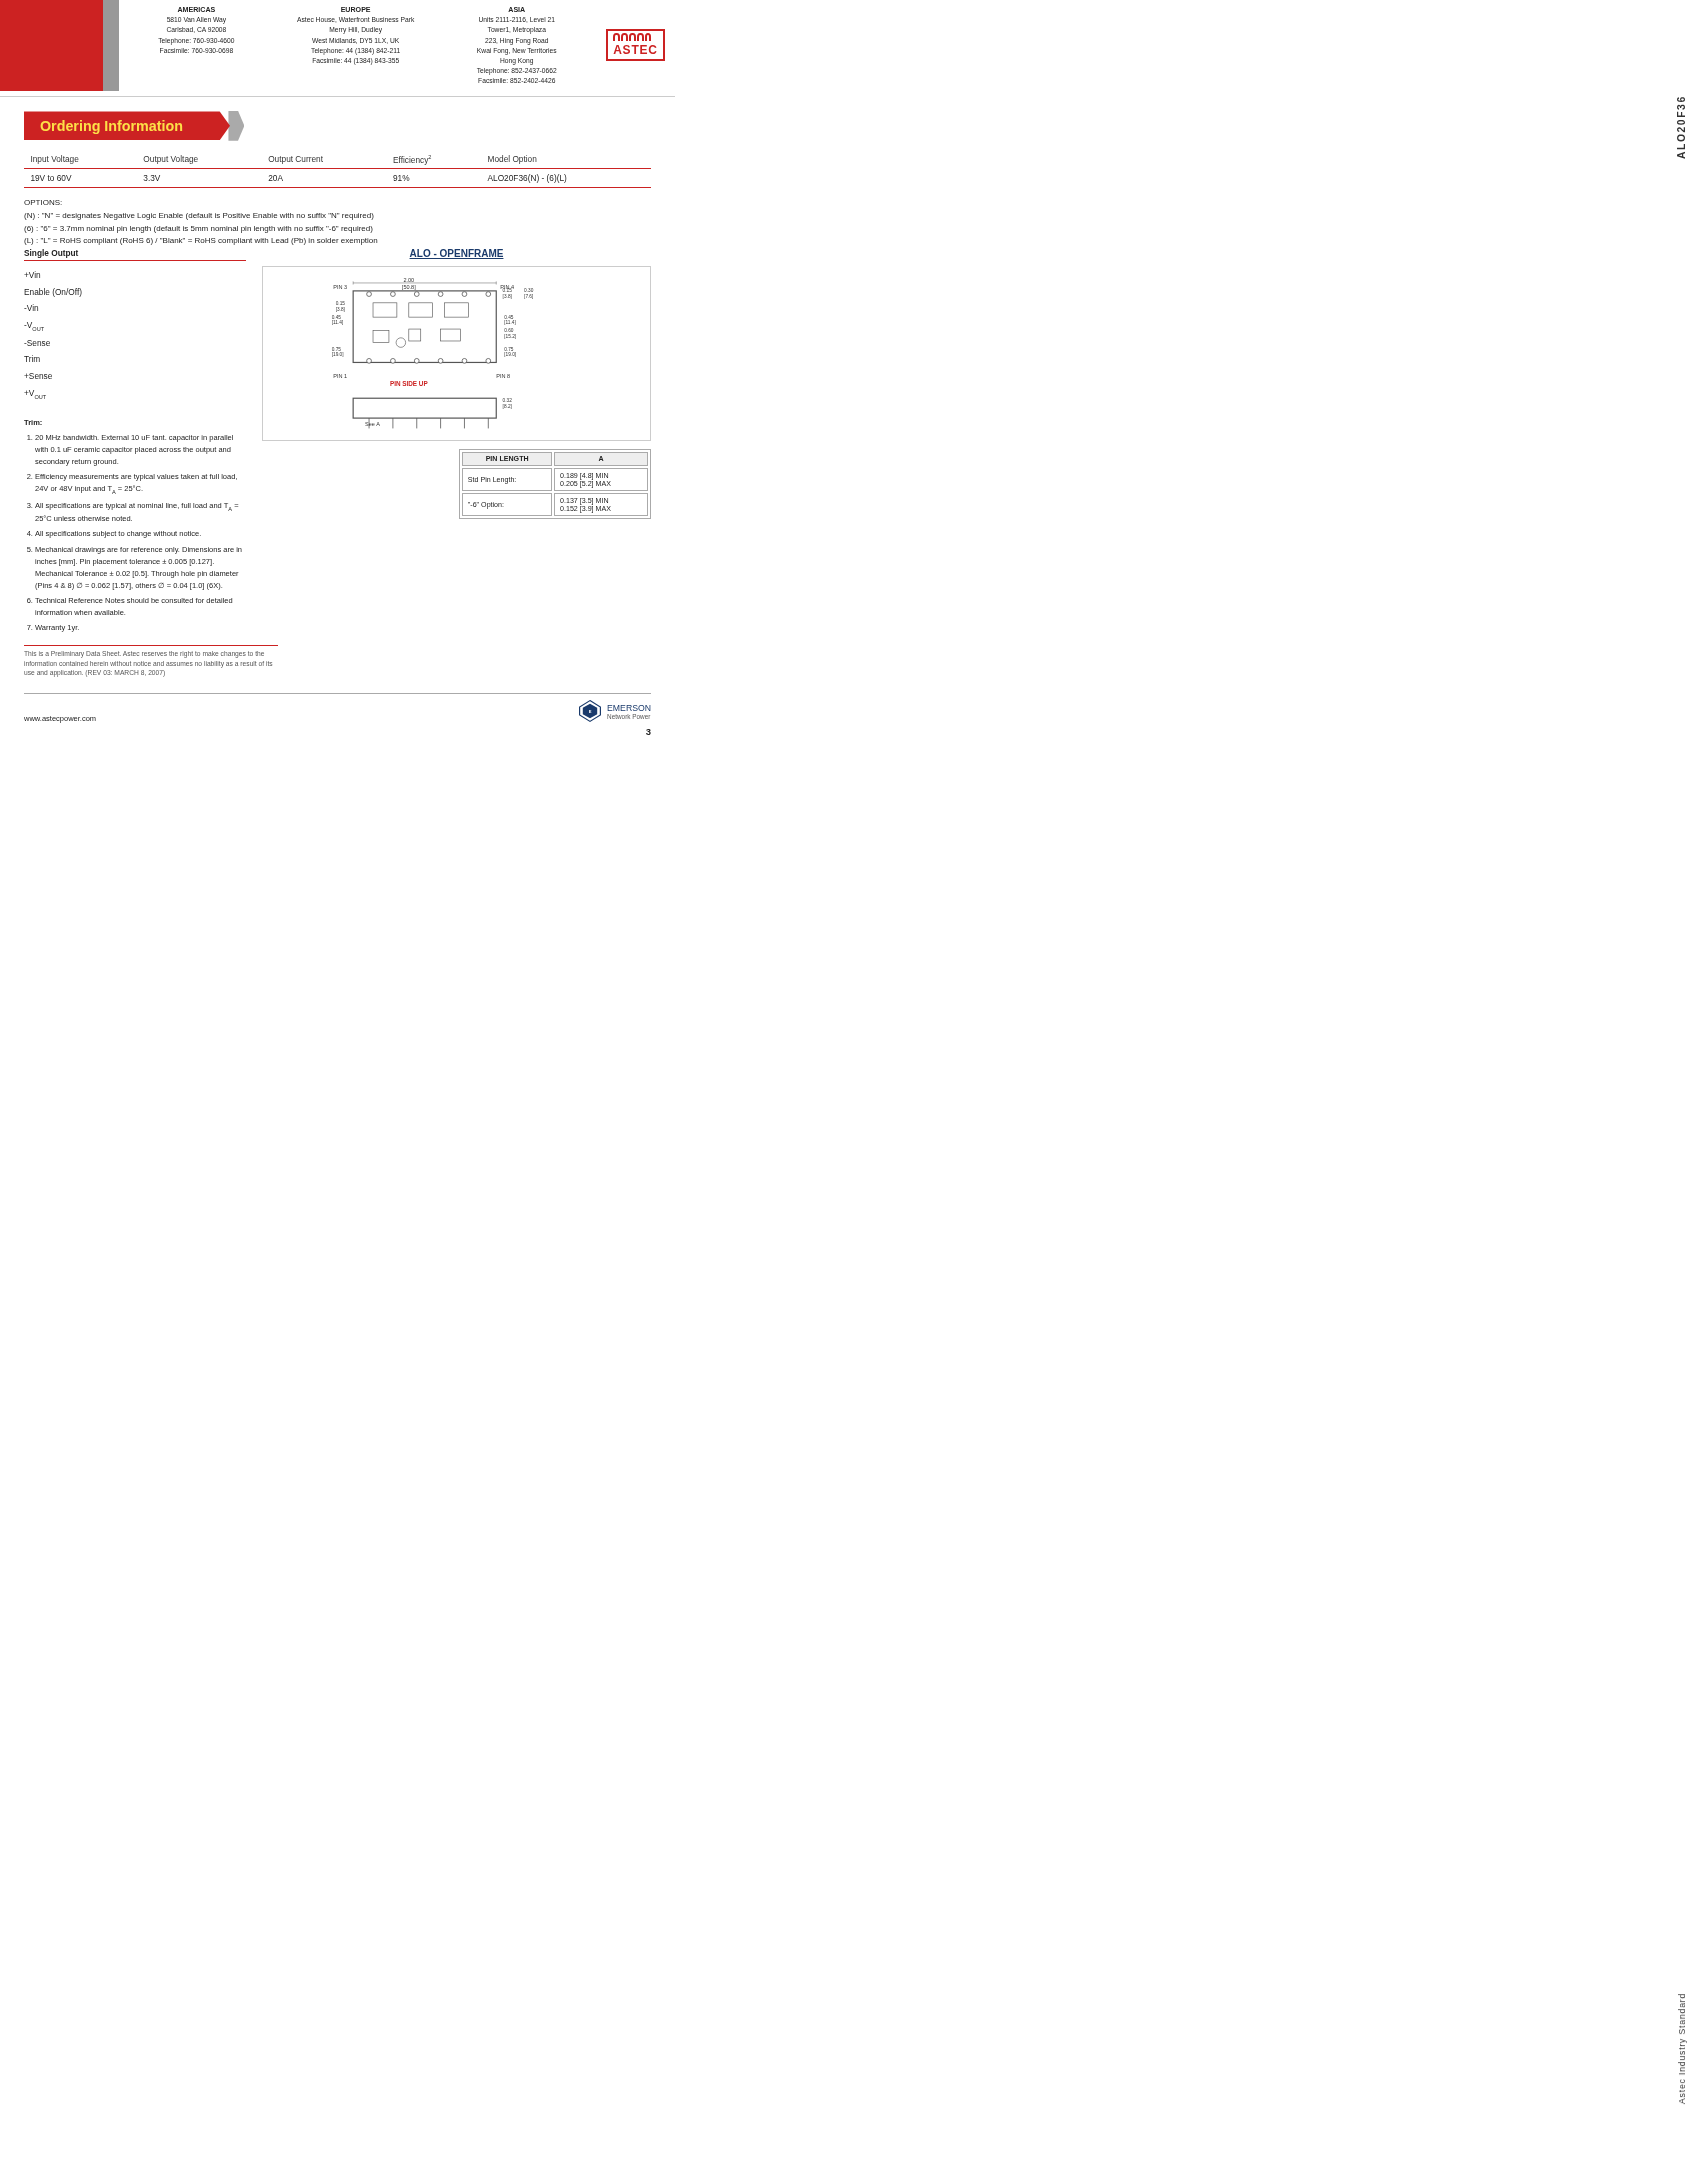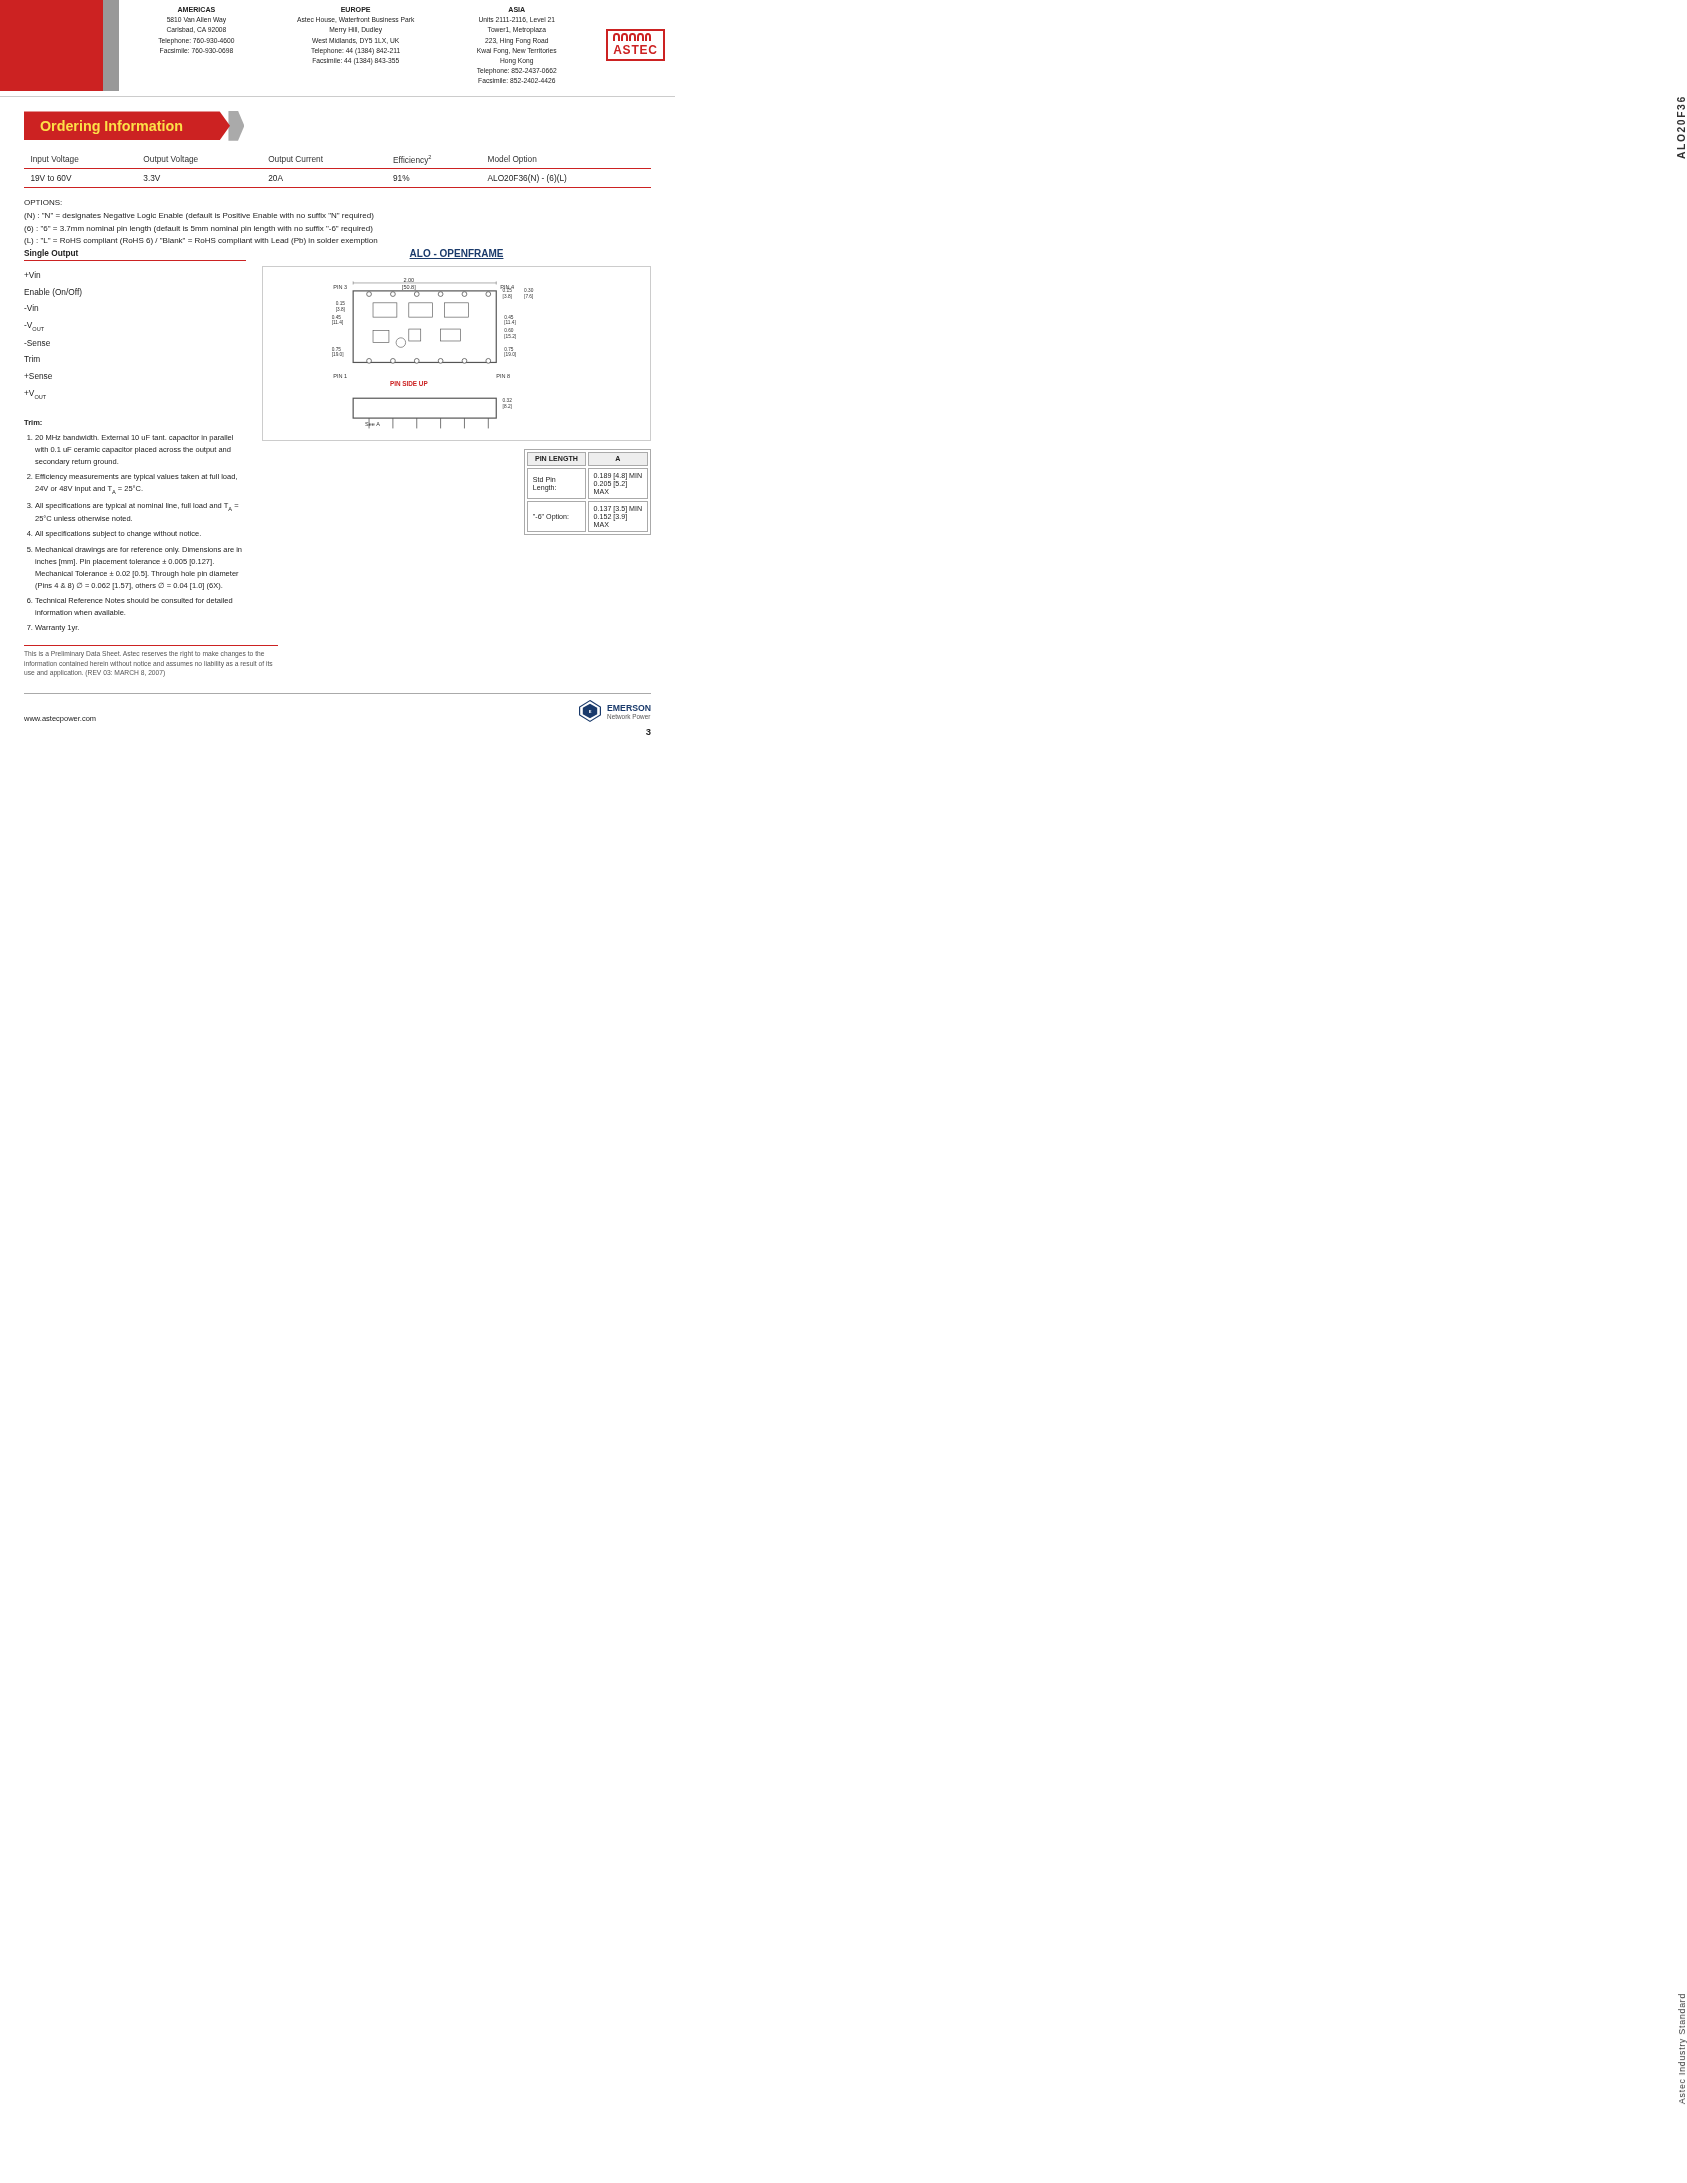--- a/index.html
+++ b/index.html
@@ -224,21 +224,21 @@
     .diagram-svg {
       width: 100%;
       height: 159px;
     }
 
     
     .pin-length-table {
       margin-top: 8px;
       border: 0.8px solid #aaa;
       font-size: 7.1px;
-      width: 127px;
+      width: 192px;
       margin-left: auto;
     }
     .pin-length-table th, .pin-length-table td {
       border: 0.8px solid #aaa;
       padding: 2.4px 4.8px;
     }
     .pin-length-table th {
       background: #eee;
       font-weight: bold;
     }
@@ -272,21 +272,21 @@
       display: flex;
       align-items: center;
       gap: 4.8px;
     }
     .emerson-icon {
       width: 24px;
       height: 24px;
     }
     .emerson-text {
       font-size: 8.7px;
-      font-weight: bold;
+      font-weight: normal;
       color: #1a3a6b;
     }
     .emerson-sub {
       font-size: 6.4px;
       color: #555;
     }
     .page-num {
       font-size: 9.5px;
       font-weight: bold;
     }

